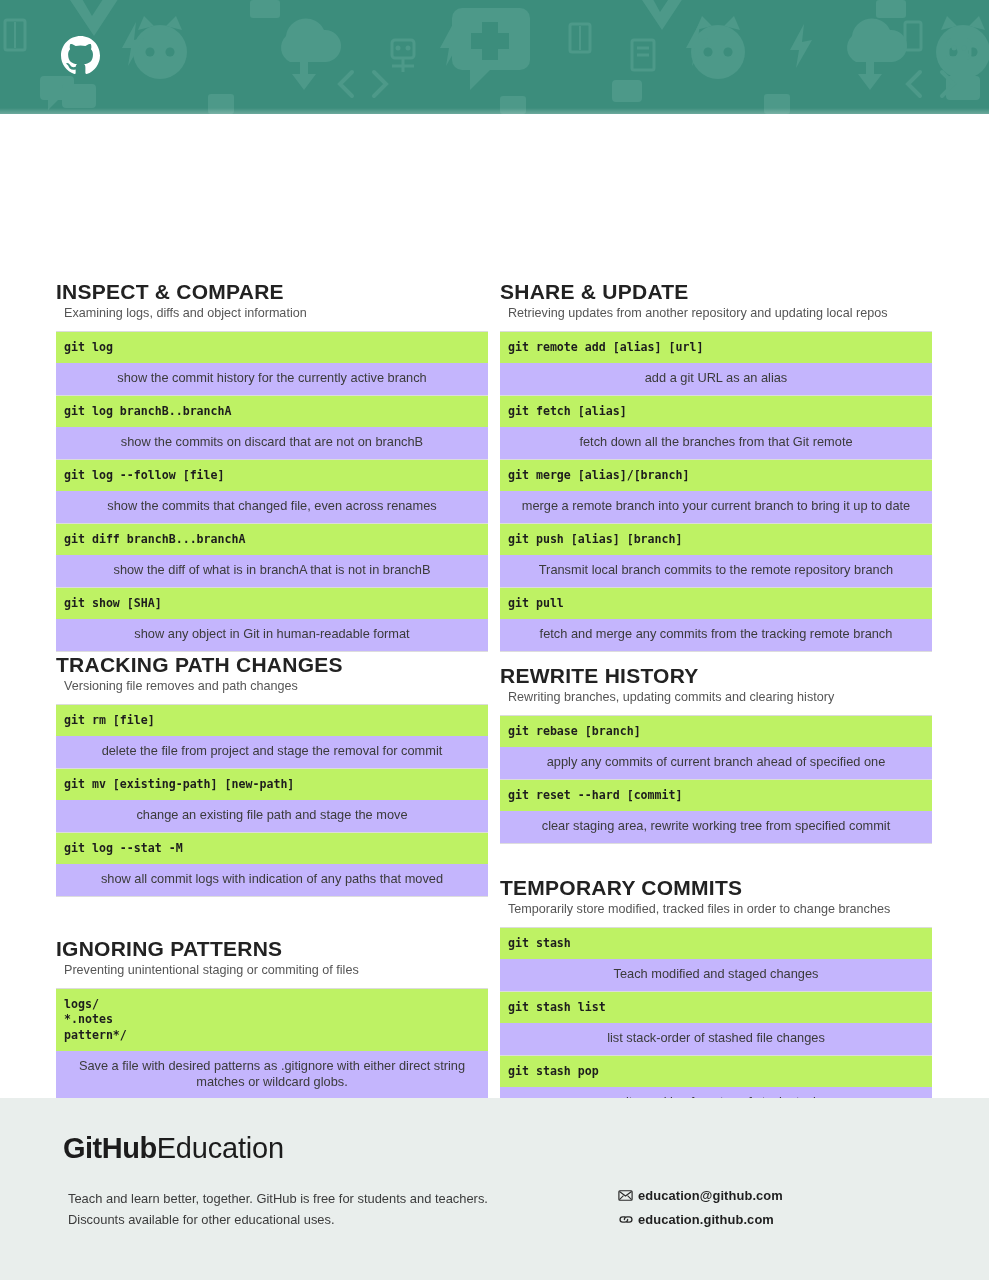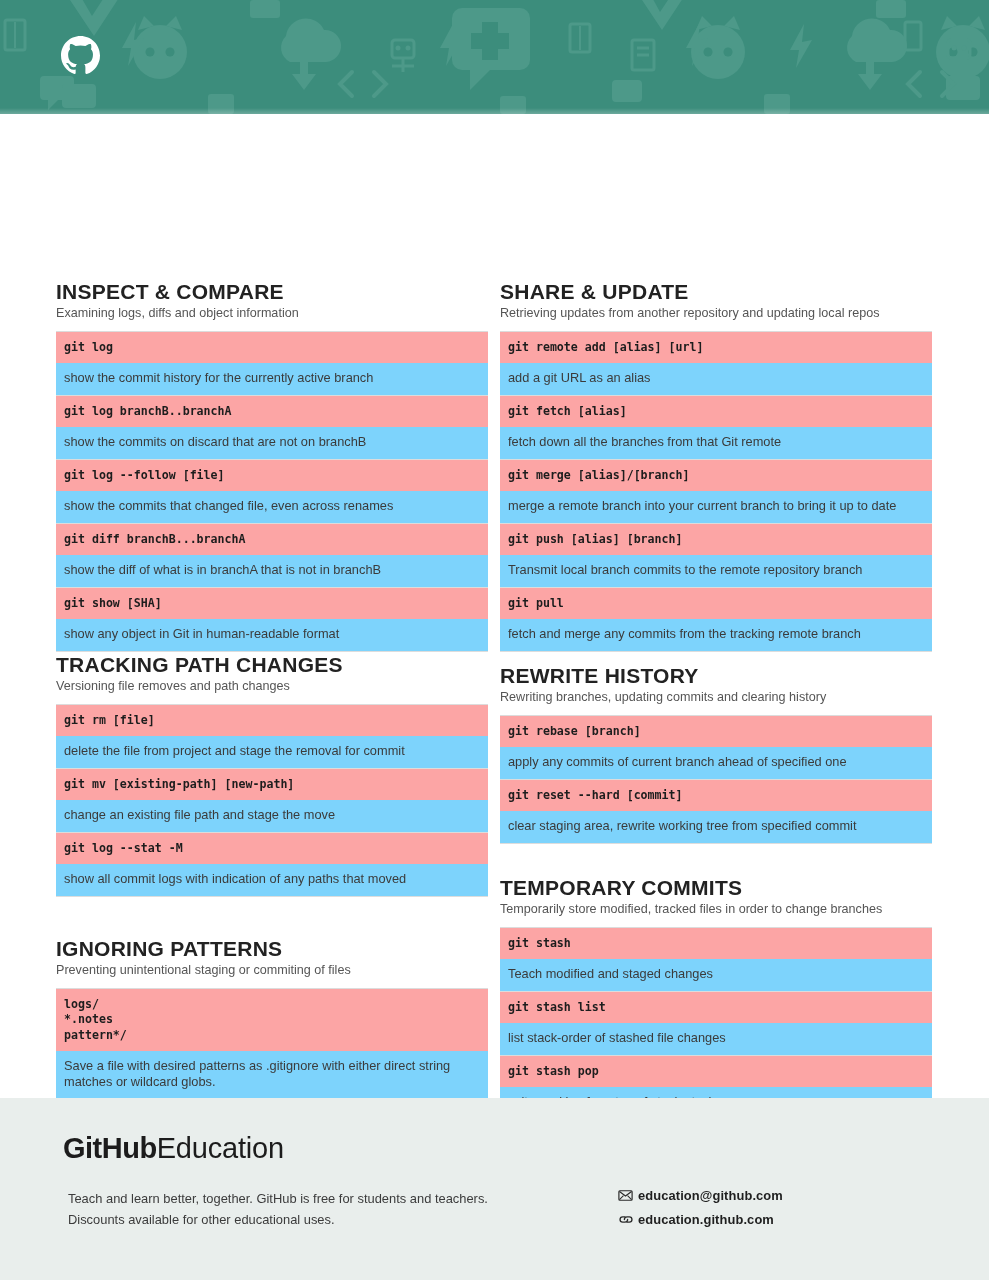--- a/index.html
+++ b/index.html
@@ -68,50 +68,51 @@
     font-weight: bold;
     letter-spacing: 0.25px;
     color: #222222;
     margin: 0 0 2px 0;
     line-height: 1.2;
     font-stretch: condensed;
   }
   .section-sub {
     font-size: 12.6px;
     color: #555555;
-    margin: 0 0 9px 0;
+    margin: 0 0 9px 8px;
     line-height: 1.25;
   }
 
   .table {
     border-collapse: collapse;
     width: 432px;
     border-bottom: 1px solid #dddddd;
   }
   .row {
     width: 432px;
     box-sizing: border-box;
   }
   .row-cmd {
-    background: #fca5a5;
+    background: #bef264;
     font-family: "DejaVu Sans Mono", monospace;
     font-weight: bold;
     font-size: 11.6px;
     color: #1d1d1d;
     padding: 8px 8px 8px 8px;
     line-height: 1.32;
     border-top: 1px solid #dcdcdc;
     white-space: pre;
   }
   .row-desc {
-    background: #7dd3fc;
+    background: #c4b5fd;
     font-size: 12.8px;
     color: #3b3b3b;
     padding: 7px 8px 8px 8px;
     line-height: 1.3;
+    text-align: center;
   }
 
   
   .blk { position: absolute; left: 0; width: 432px; }
 
   
   .footer {
     position: absolute;
     left: 0;
     top: 1098px;

